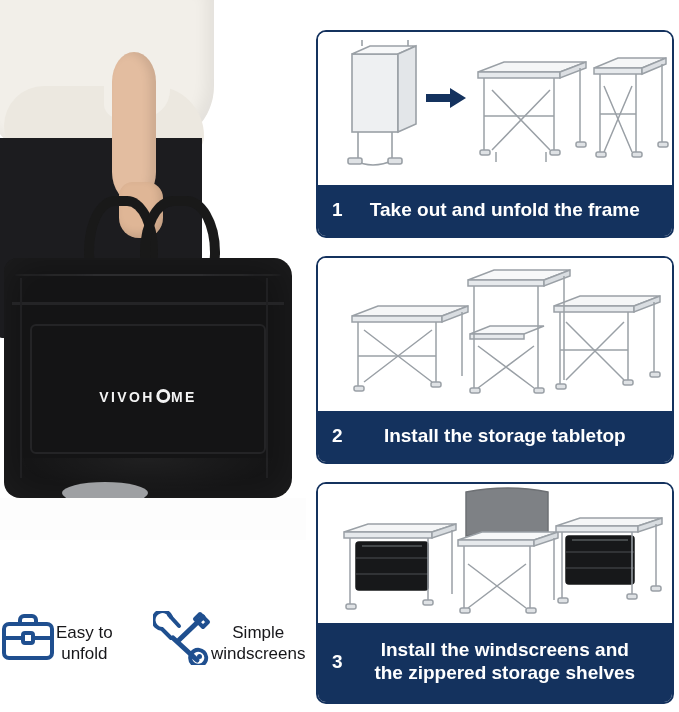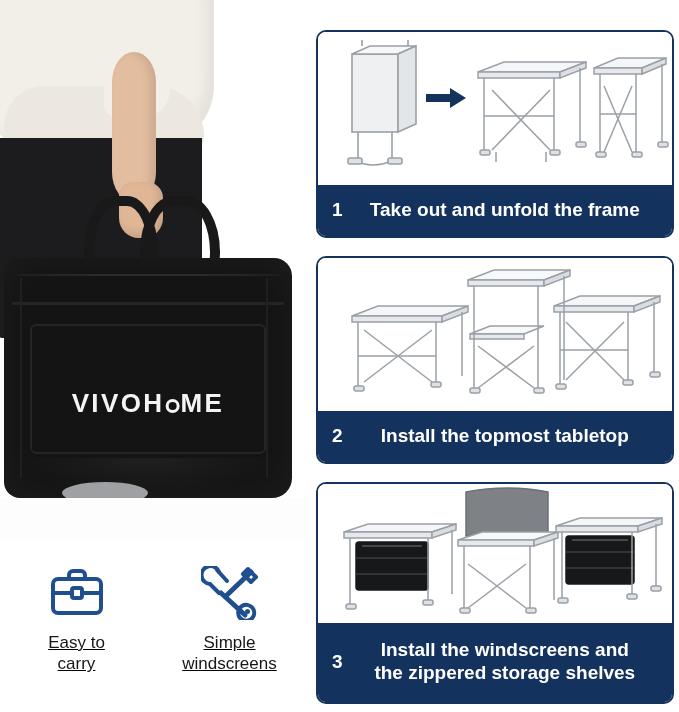--- a/index.html
+++ b/index.html
@@ -159,21 +159,21 @@
     left: 10px; bottom: 4px;
     width: 266px; height: 36px;
     background: radial-gradient(ellipse at 50% 0%, rgba(255,255,255,0.05), rgba(0,0,0,0) 70%);
   }
   .brand {
     position: absolute;
     left: 50%;
     top: 130px;
     transform: translateX(-50%);
     color: #f4f4f4;
-    font-size: 26px;
+    font-size: 14px;
     letter-spacing: 2.4px;
     font-weight: 700;
     white-space: nowrap;
   }
   .brand .o-ring {
     display: inline-block;
     width: 14px; height: 14px;
     border: 3px solid #f4f4f4;
     border-radius: 50%;
     position: relative;
@@ -198,24 +198,23 @@
   
   .features {
     position: absolute;
     left: 0; top: 548px;
     width: 306px; height: 164px;
     display: flex;
   }
   .feature {
     flex: 1;
     display: flex;
-    flex-direction: column;
+    flex-direction: row;
     align-items: center;
     padding-top: 16px;
-    text-decoration: underline;
   }
   .feature .glyph { height: 58px; display: flex; align-items: center; }
   .feature .caption {
     margin-top: 10px;
     text-align: center;
     font-size: 17px;
     line-height: 1.25;
     color: #17171a;
   }
 
@@ -308,21 +307,21 @@
         <div class="glyph">
           <svg width="56" height="52" viewBox="0 0 56 52">
             <path d="M20 11 v-3 a4 4 0 0 1 4-4 h8 a4 4 0 0 1 4 4 v3" fill="none" stroke="#1f4f8f" stroke-width="4" stroke-linecap="round"></path>
             <rect x="4" y="12" width="48" height="34" rx="5" fill="none" stroke="#1f4f8f" stroke-width="4"></rect>
             <line x1="4" y1="26" x2="52" y2="26" stroke="#1f4f8f" stroke-width="4"></line>
             <rect x="23" y="21" width="10" height="10" rx="2" fill="#ffffff" stroke="#1f4f8f" stroke-width="4"></rect>
           </svg>
         </div>
         <div class="caption">
           <div>Easy to</div>
-          <div>carry</div>
+          <div>unfold</div>
         </div>
       </div>
 
       <div class="feature">
         <div class="glyph">
           <svg width="58" height="54" viewBox="0 0 58 54">
             <path d="M18 6 a9 9 0 1 0 -9 12 l9 9" fill="none" stroke="#1f4f8f" stroke-width="4" stroke-linecap="round"></path>
             <path d="M16 4 l10 11" fill="none" stroke="#1f4f8f" stroke-width="4" stroke-linecap="round"></path>
             <path d="M20 27 L44 49" fill="none" stroke="#1f4f8f" stroke-width="5" stroke-linecap="round"></path>
             <path d="M50 6 L26 29" fill="none" stroke="#1f4f8f" stroke-width="5" stroke-linecap="round"></path>
@@ -430,21 +429,21 @@
             <path d="M242 92 L310 92"></path>
             <path d="M248 64 L306 122 M306 64 L248 122"></path>
             <rect x="238" y="126" width="10" height="5" rx="2" fill="#dfe2e5"></rect>
             <rect x="305" y="122" width="10" height="5" rx="2" fill="#dfe2e5"></rect>
             <rect x="332" y="114" width="10" height="5" rx="2" fill="#dfe2e5"></rect>
           </g>
         </svg>
       </div>
       <div class="label">
         <span class="num">2</span>
-        <span class="txt">Install the topmost tabletop</span>
+        <span class="txt">Install the storage tabletop</span>
       </div>
     </div>
 
     <div class="card c3">
       <div class="art">
         <svg width="358" height="141" viewBox="0 0 358 141">
           <g stroke="#9aa0a6" stroke-width="1.5" fill="none">
 
             <path d="M148 8 q42 -8 82 0 L230 52 q-42 -8 -82 0 Z" fill="#7e8185" stroke="#6d7074"></path>
             <path d="M166 52 q24 12 48 0" fill="#6f7276" stroke="#6d7074"></path>

